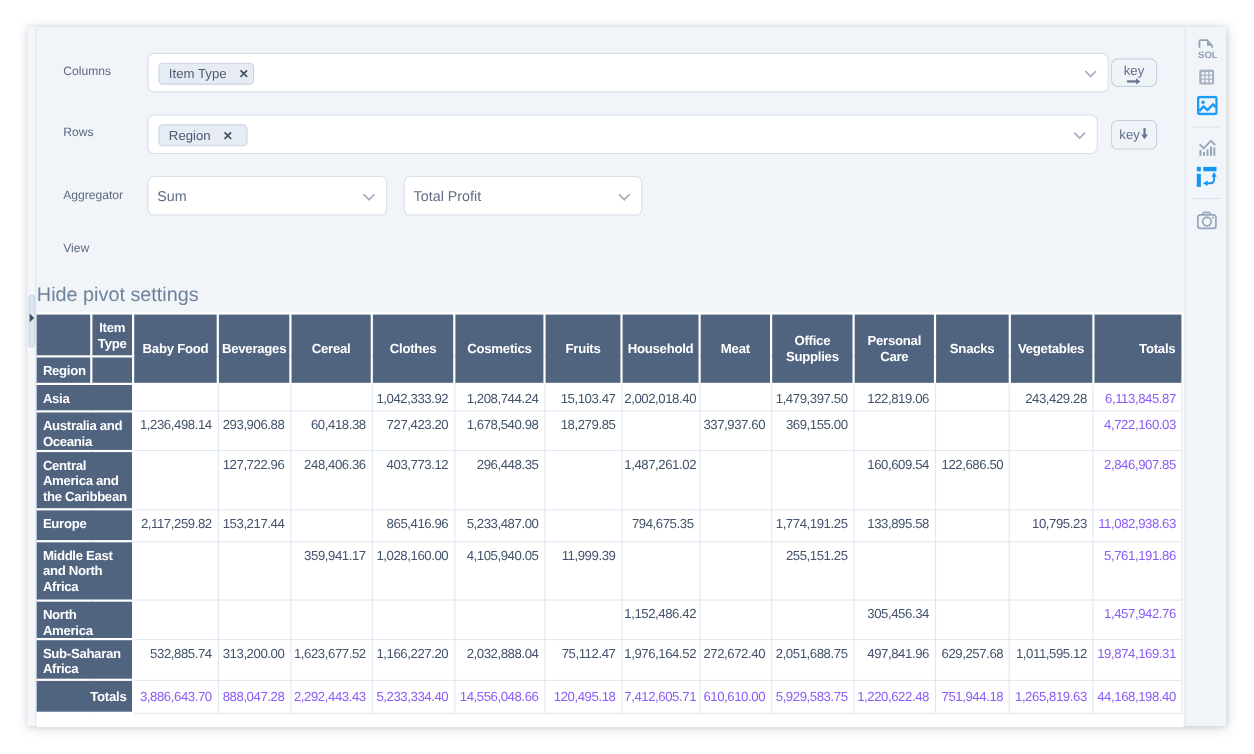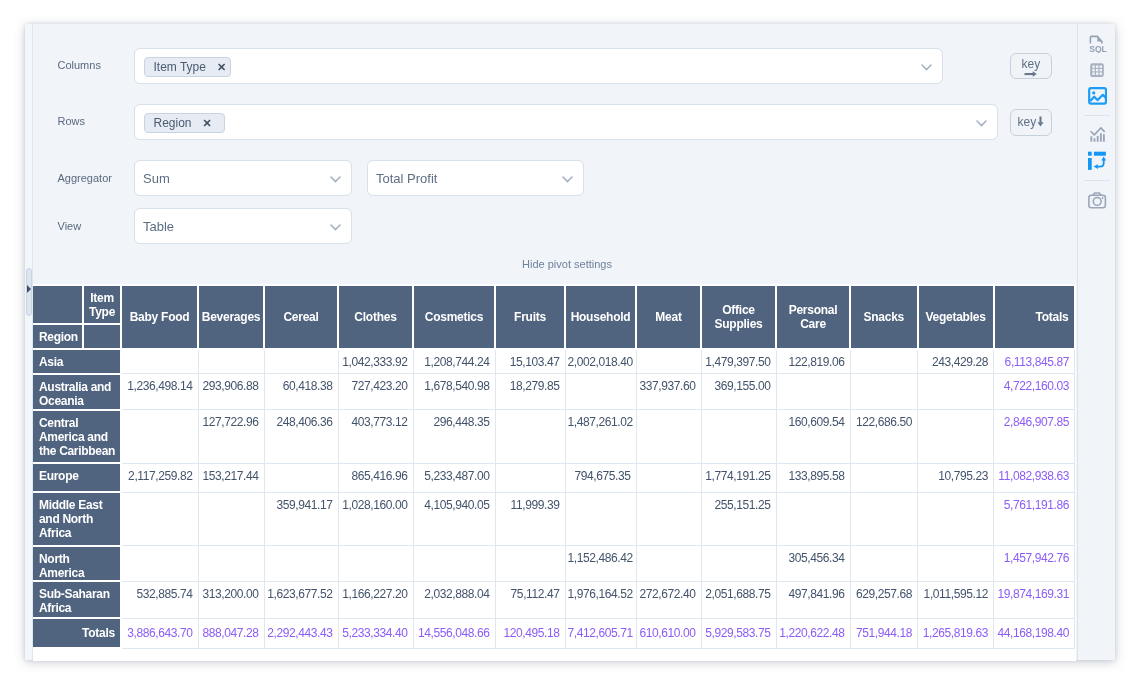--- a/index.html
+++ b/index.html
@@ -14,21 +14,21 @@
 .sidebar svg { position:absolute; }
 
 
 .lbl { position:absolute; font-size:11px; color:#5b6a80; }
 .sel { position:absolute; background:#fff; border:1px solid #d8e0ea; border-radius:6px; height:36px; }
 .sel .val { position:absolute; left:8px; top:10px; font-size:13px; color:#5e6e84; }
 .chev { position:absolute; right:10px; top:15px; width:11px; height:7px; }
 .tag { position:absolute; left:8.5px; top:8px; height:20px; background:#e7ecf4; border:1px solid #c9d4e2; border-radius:4px; font-size:12px; color:#4b5b72; line-height:18px; padding-left:9px; }
 .tag b { font-size:11px; color:#3f5065; font-weight:bold; margin-left:11px; }
 .kbtn { position:absolute; left:984.7px; width:42.5px; background:#f0f4f9; border:1px solid #c6d1de; border-radius:6px; color:#5d6e86; font-size:12px; text-align:center; }
-.hide-link { position:absolute; top:233.5px; left:0; width:1044px; text-align:center; font-size:11px; color:#6e829b;margin-left:12px; }
+.hide-link { position:absolute; top:233.5px; left:0; width:1044px; font-size:18px; color:#6e829b; }
 
 
 .twrap { position:absolute; left:8px; top:259.8px; width:1043px; height:377px; background:#fff; }
 table { border-collapse:collapse; table-layout:fixed; width:1042px; }
 th { border:2px solid #fff; background:#50637f; color:#fff; font-weight:bold; font-size:12px; letter-spacing:-0.25px; }
 td { border:1px solid #dfe7f0; font-size:12px; letter-spacing:-0.4px; color:#42536b; text-align:right; padding:5px 5px 2px 2px; vertical-align:top; line-height:14px; }
 tbody tr:last-child td { vertical-align:middle; padding-top:2px; }
 tr.hr1 { height:39.5px; }
 tr.hr2 { height:24.5px; }
 th.rowlbl { text-align:left; padding-left:6px; padding-right:2px; line-height:14px; letter-spacing:-0.3px; vertical-align:top; padding-top:5px; }
@@ -37,21 +37,21 @@
 th.collbl { text-align:center; line-height:14px; }
 th.noL { border-left-width:0; }
 th.totlbl { text-align:right; padding-right:5px; }
 td.tot { font-weight:normal; color:#8b5cf6; }
 </style>
 </head>
 <body>
 <div class="card">
 
   <div class="lbl" style="left:32.5px;top:35px;">Columns</div>
-  <div class="sel" style="left:109px;top:23.5px;width:809px;">
+  <div class="sel" style="left:109px;top:23.5px;width:874px;">
     <div class="tag" style="width:87px;">Item Type<b>✕</b></div>
     <svg class="chev" viewBox="0 0 11 7">
         <path d="M1 1 L5.5 5.5 L10 1" fill="none" stroke="#a6b2c2" stroke-width="1.6" stroke-linecap="round"></path>
       </svg>
   </div>
   <div class="kbtn" style="top:29.2px;height:26px;">
       <div style="line-height:12px;padding-top:3.5px;font-size:12px;">key</div>
       <svg width="13" height="6" viewBox="0 0 13 6" style="display:block;margin:1px auto 0;">
         <rect x="0.5" y="2" width="8.8" height="2.1" fill="#67788f"></rect>
         <path d="M8.7 0.2 L12.8 3 L8.7 5.8 Z" fill="#67788f"></path>
@@ -78,26 +78,20 @@
       </svg>
   </div>
   <div class="sel" style="left:342px;top:136px;width:216.5px;">
     <div class="val">Total Profit</div>
     <svg class="chev" viewBox="0 0 11 7">
         <path d="M1 1 L5.5 5.5 L10 1" fill="none" stroke="#a6b2c2" stroke-width="1.6" stroke-linecap="round"></path>
       </svg>
   </div>
 
   <div class="lbl" style="left:32.5px;top:195.5px;">View</div>
-  <div class="sel" style="left:109px;top:184px;width:218px;">
-    <div class="val">Table</div>
-    <svg class="chev" viewBox="0 0 11 7">
-        <path d="M1 1 L5.5 5.5 L10 1" fill="none" stroke="#a6b2c2" stroke-width="1.6" stroke-linecap="round"></path>
-      </svg>
-  </div>
 
   <div class="hide-link" style="left:8.5px;width:1043px;">Hide pivot settings</div>
 
   <div class="twrap">
     <table>
       <colgroup>
         <col style="width:50px">
           <col style="width:38px">
           <col style="width:77px">
           <col style="width:66px">

